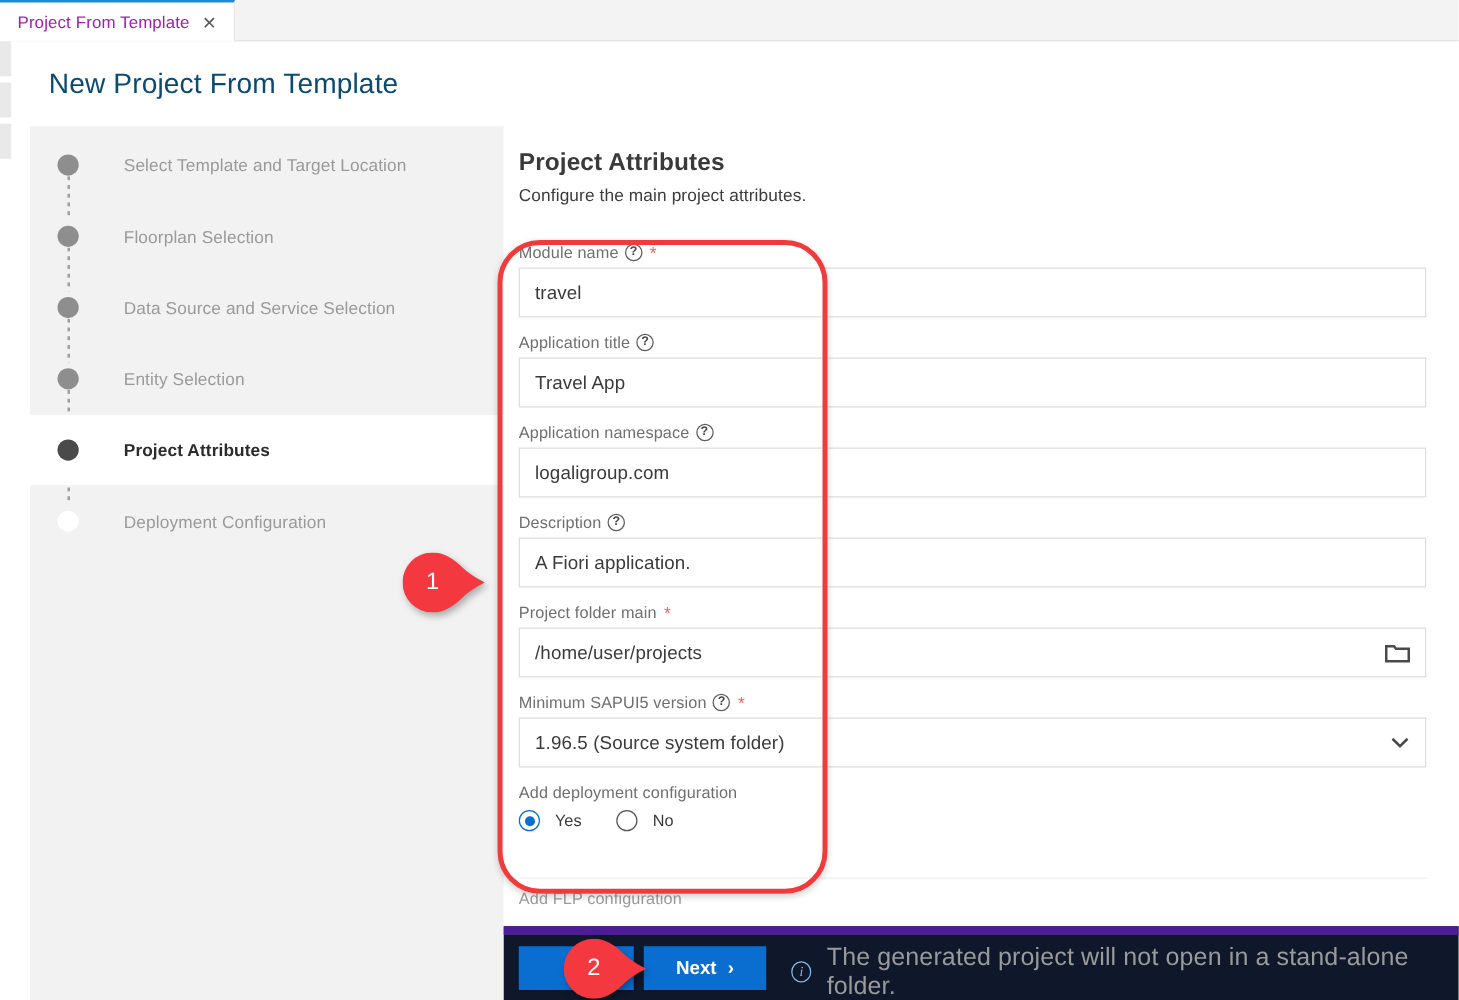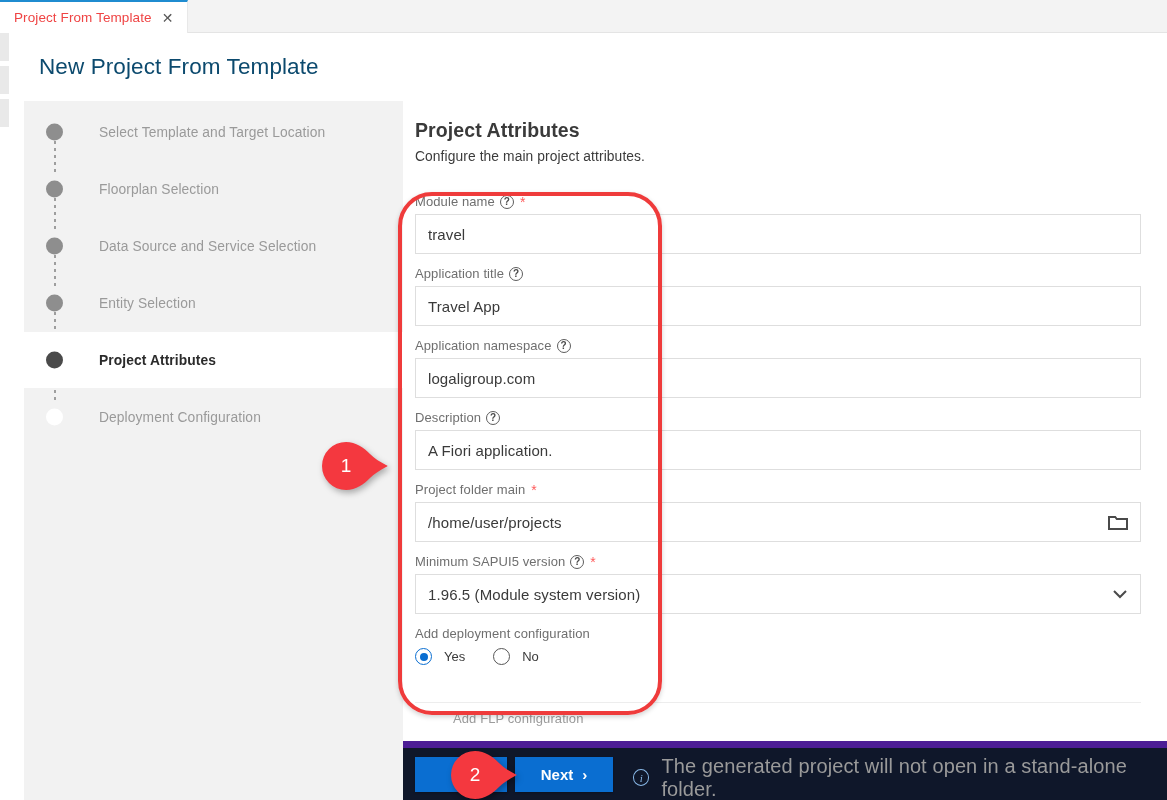--- a/index.html
+++ b/index.html
@@ -17,21 +17,21 @@
     background: #f3f3f3; border-bottom: 1px solid #e4e4e4;
   }
   .tab {
     position: absolute; left: 0; top: 0; height: 33px;
     padding: 0 14px 0 14px;
     background: #ffffff;
     display: flex; align-items: center; gap: 10px;
     border-top: 2px solid #1f8cd0;
     border-right: 1px solid #e8e8e8;
   }
-  .tab-label { font-size: 13.5px; color: #ef4444; letter-spacing: .1px; white-space: nowrap; }
+  .tab-label { font-size: 13.5px; color: #a21caf; letter-spacing: .1px; white-space: nowrap; }
   .tab-close { font-size: 14px; color: #585858; line-height: 1; cursor: pointer; }
 
   
   .gutter {
     position: absolute; left: 0; top: 33px; width: 9px; height: 767px;
     background: #ffffff;
   }
   .gutter-seg { position: absolute; left: 0; width: 9px; background: #e9e9e9; }
 
   
@@ -116,21 +116,21 @@
     display: inline-flex; align-items: center; justify-content: center;
   }
   .radio.on { border-color: #0a6ed1; }
   .radio.on::after {
     content: ''; width: 8px; height: 8px; border-radius: 50%; background: #0a6ed1;
   }
   .radio-label { font-size: 13px; color: #3a3a3a; margin-right: 16px; }
 
   .cut-label {
     position: absolute; left: 12px; top: 610px;
-    font-size: 13px; color: #9c9c9c; letter-spacing: .1px; margin-left: 38px;
+    font-size: 13px; color: #9c9c9c; letter-spacing: .1px;
   }
   .cut-line { position: absolute; left: 12px; top: 601px; width: 726px; height: 1px; background: #ededed; }
 
   
   .footer {
     position: absolute; left: 403px; top: 741px; width: 764px; height: 59px;
     background: #0f172a; border-top: 7px solid #4c1d95;
   }
   .btn {
     position: absolute; top: 9px; height: 35px;
@@ -290,21 +290,21 @@
         </div>
       </div>
 
       <div class="field">
         <div class="flabel">
           <span>Minimum SAPUI5 version</span>
           <span class="qmark">?</span>
           <span class="req">*</span>
         </div>
         <div class="inputbox">
-          <span class="val">1.96.5 (Module system version)</span>
+          <span class="val">1.96.5 (Source system folder)</span>
           <span class="in-icon">
             <svg width="16" height="10" viewBox="0 0 16 10">
               <path d="M2 2l6 6 6-6" fill="none" stroke="#4a4a4a" stroke-width="2"></path>
             </svg>
           </span>
         </div>
       </div>
 
       <div class="field">
         <div class="flabel">

